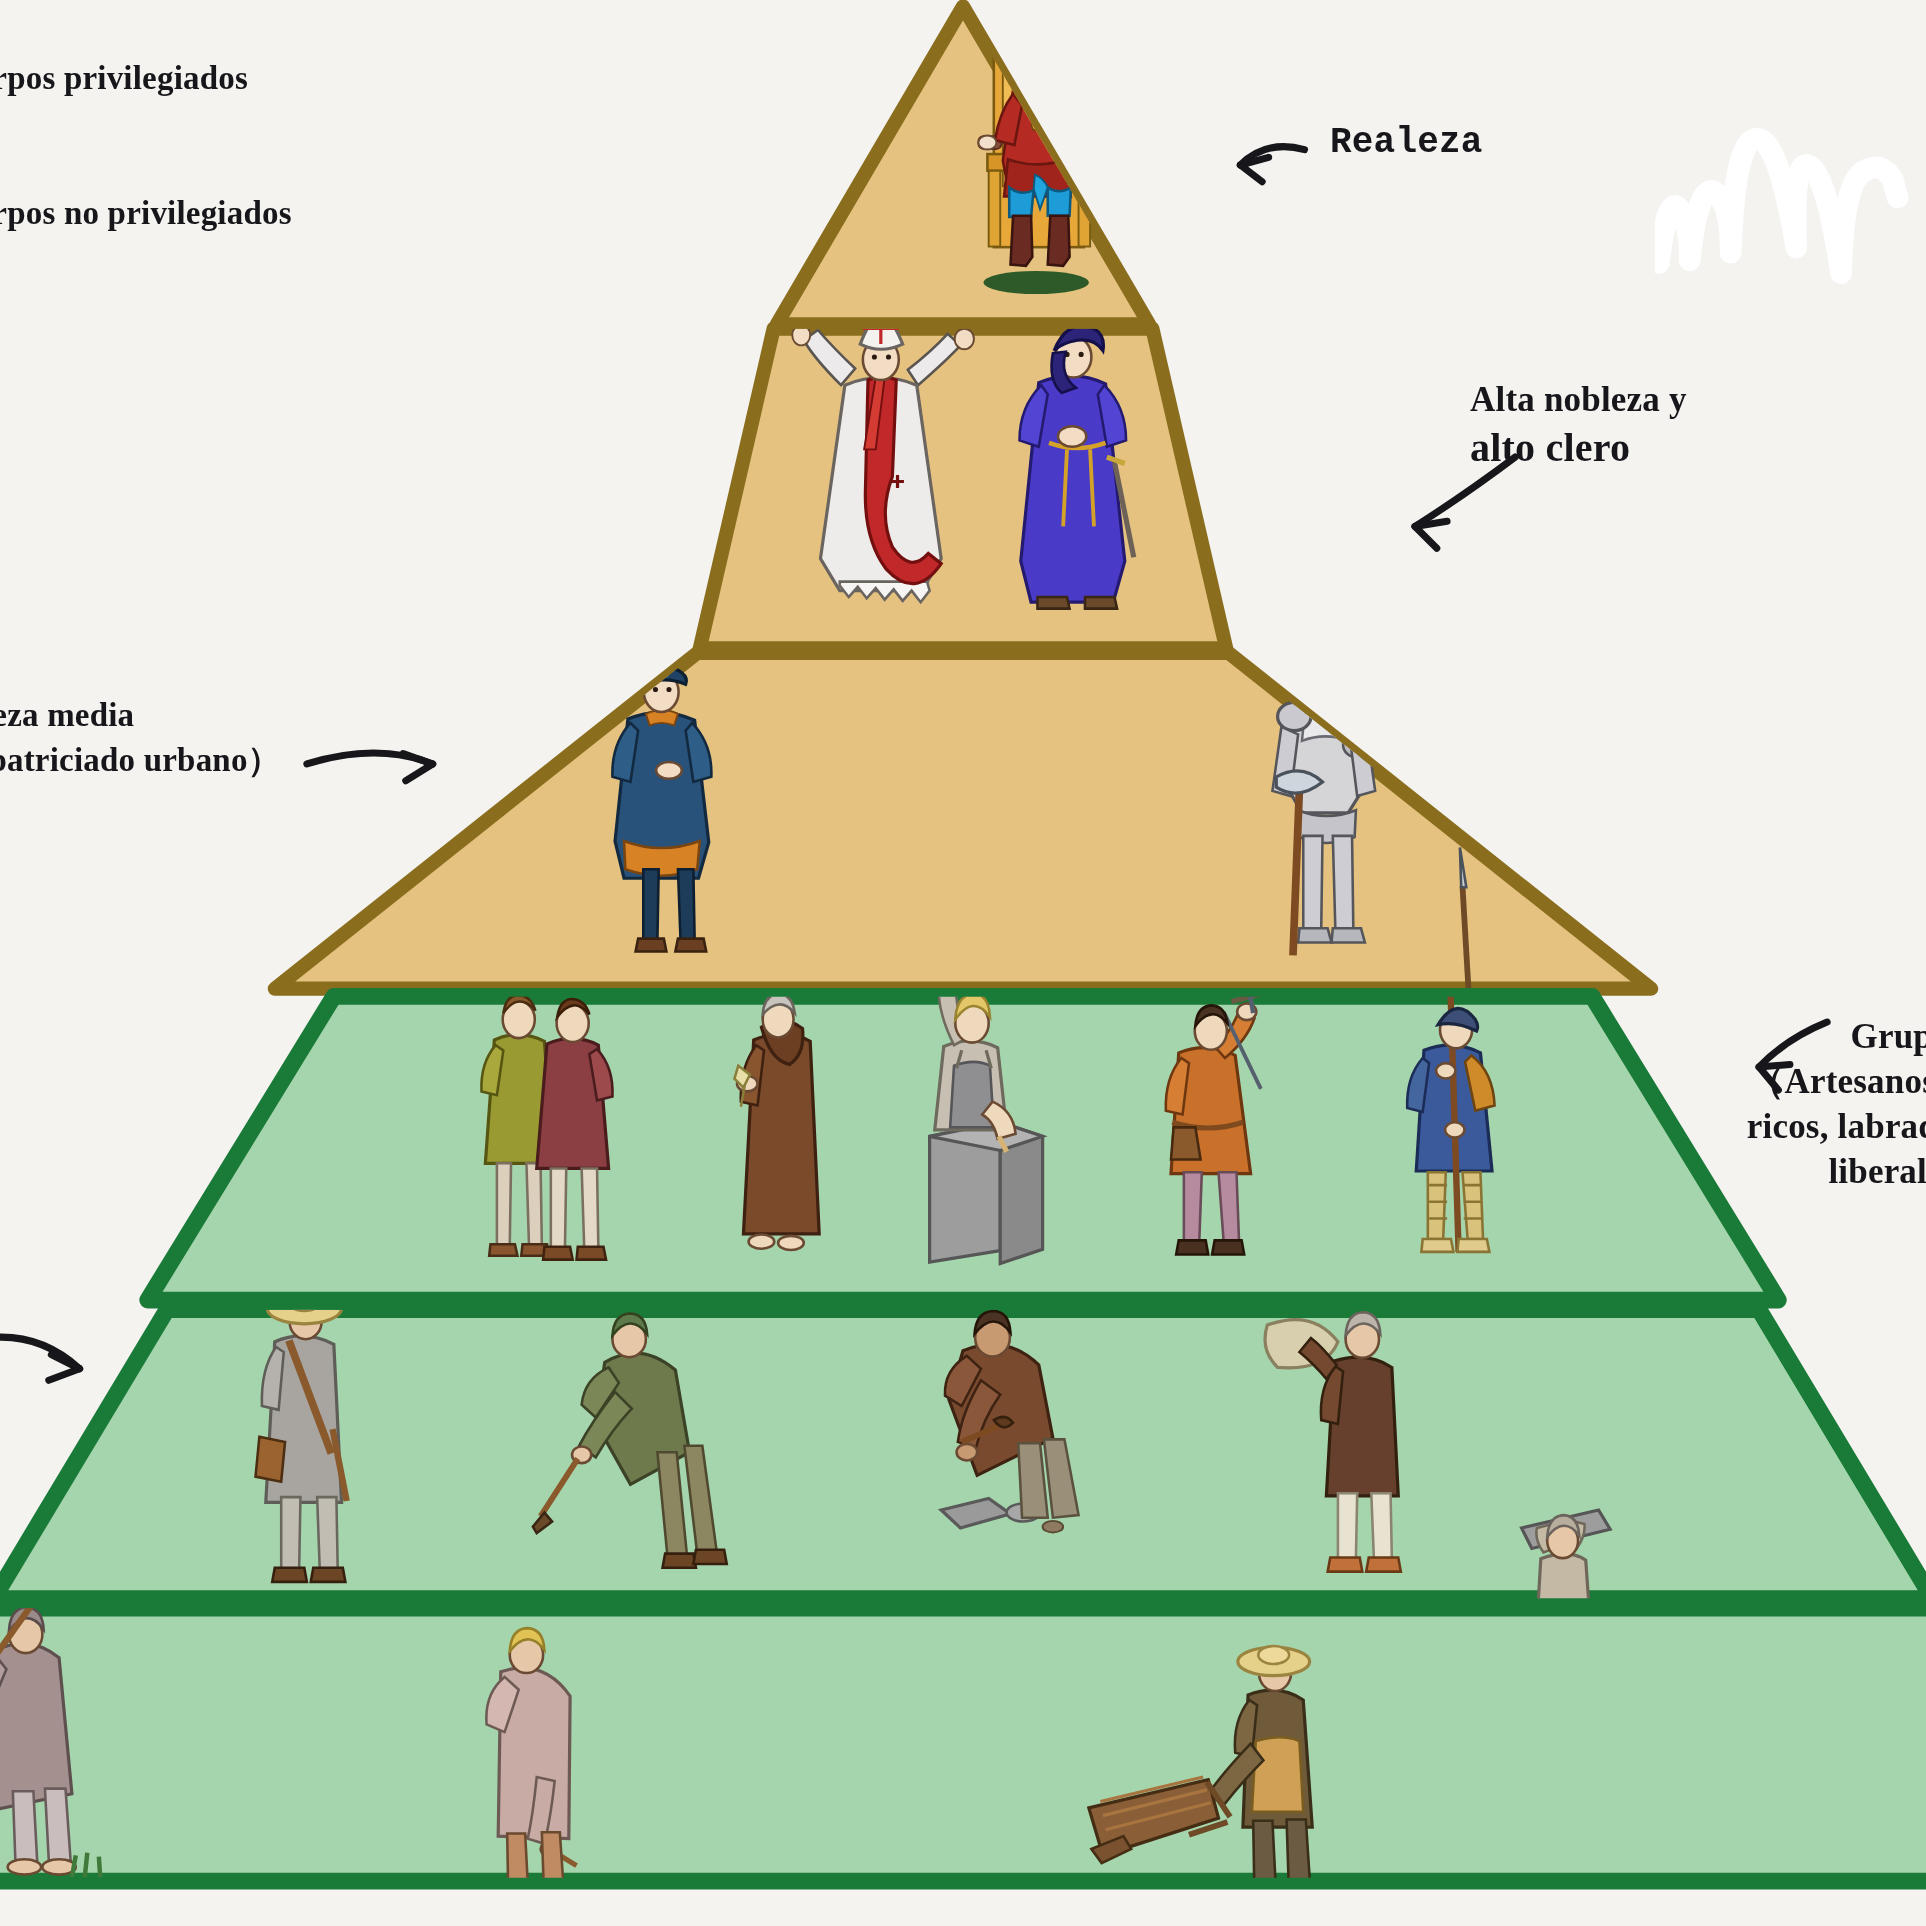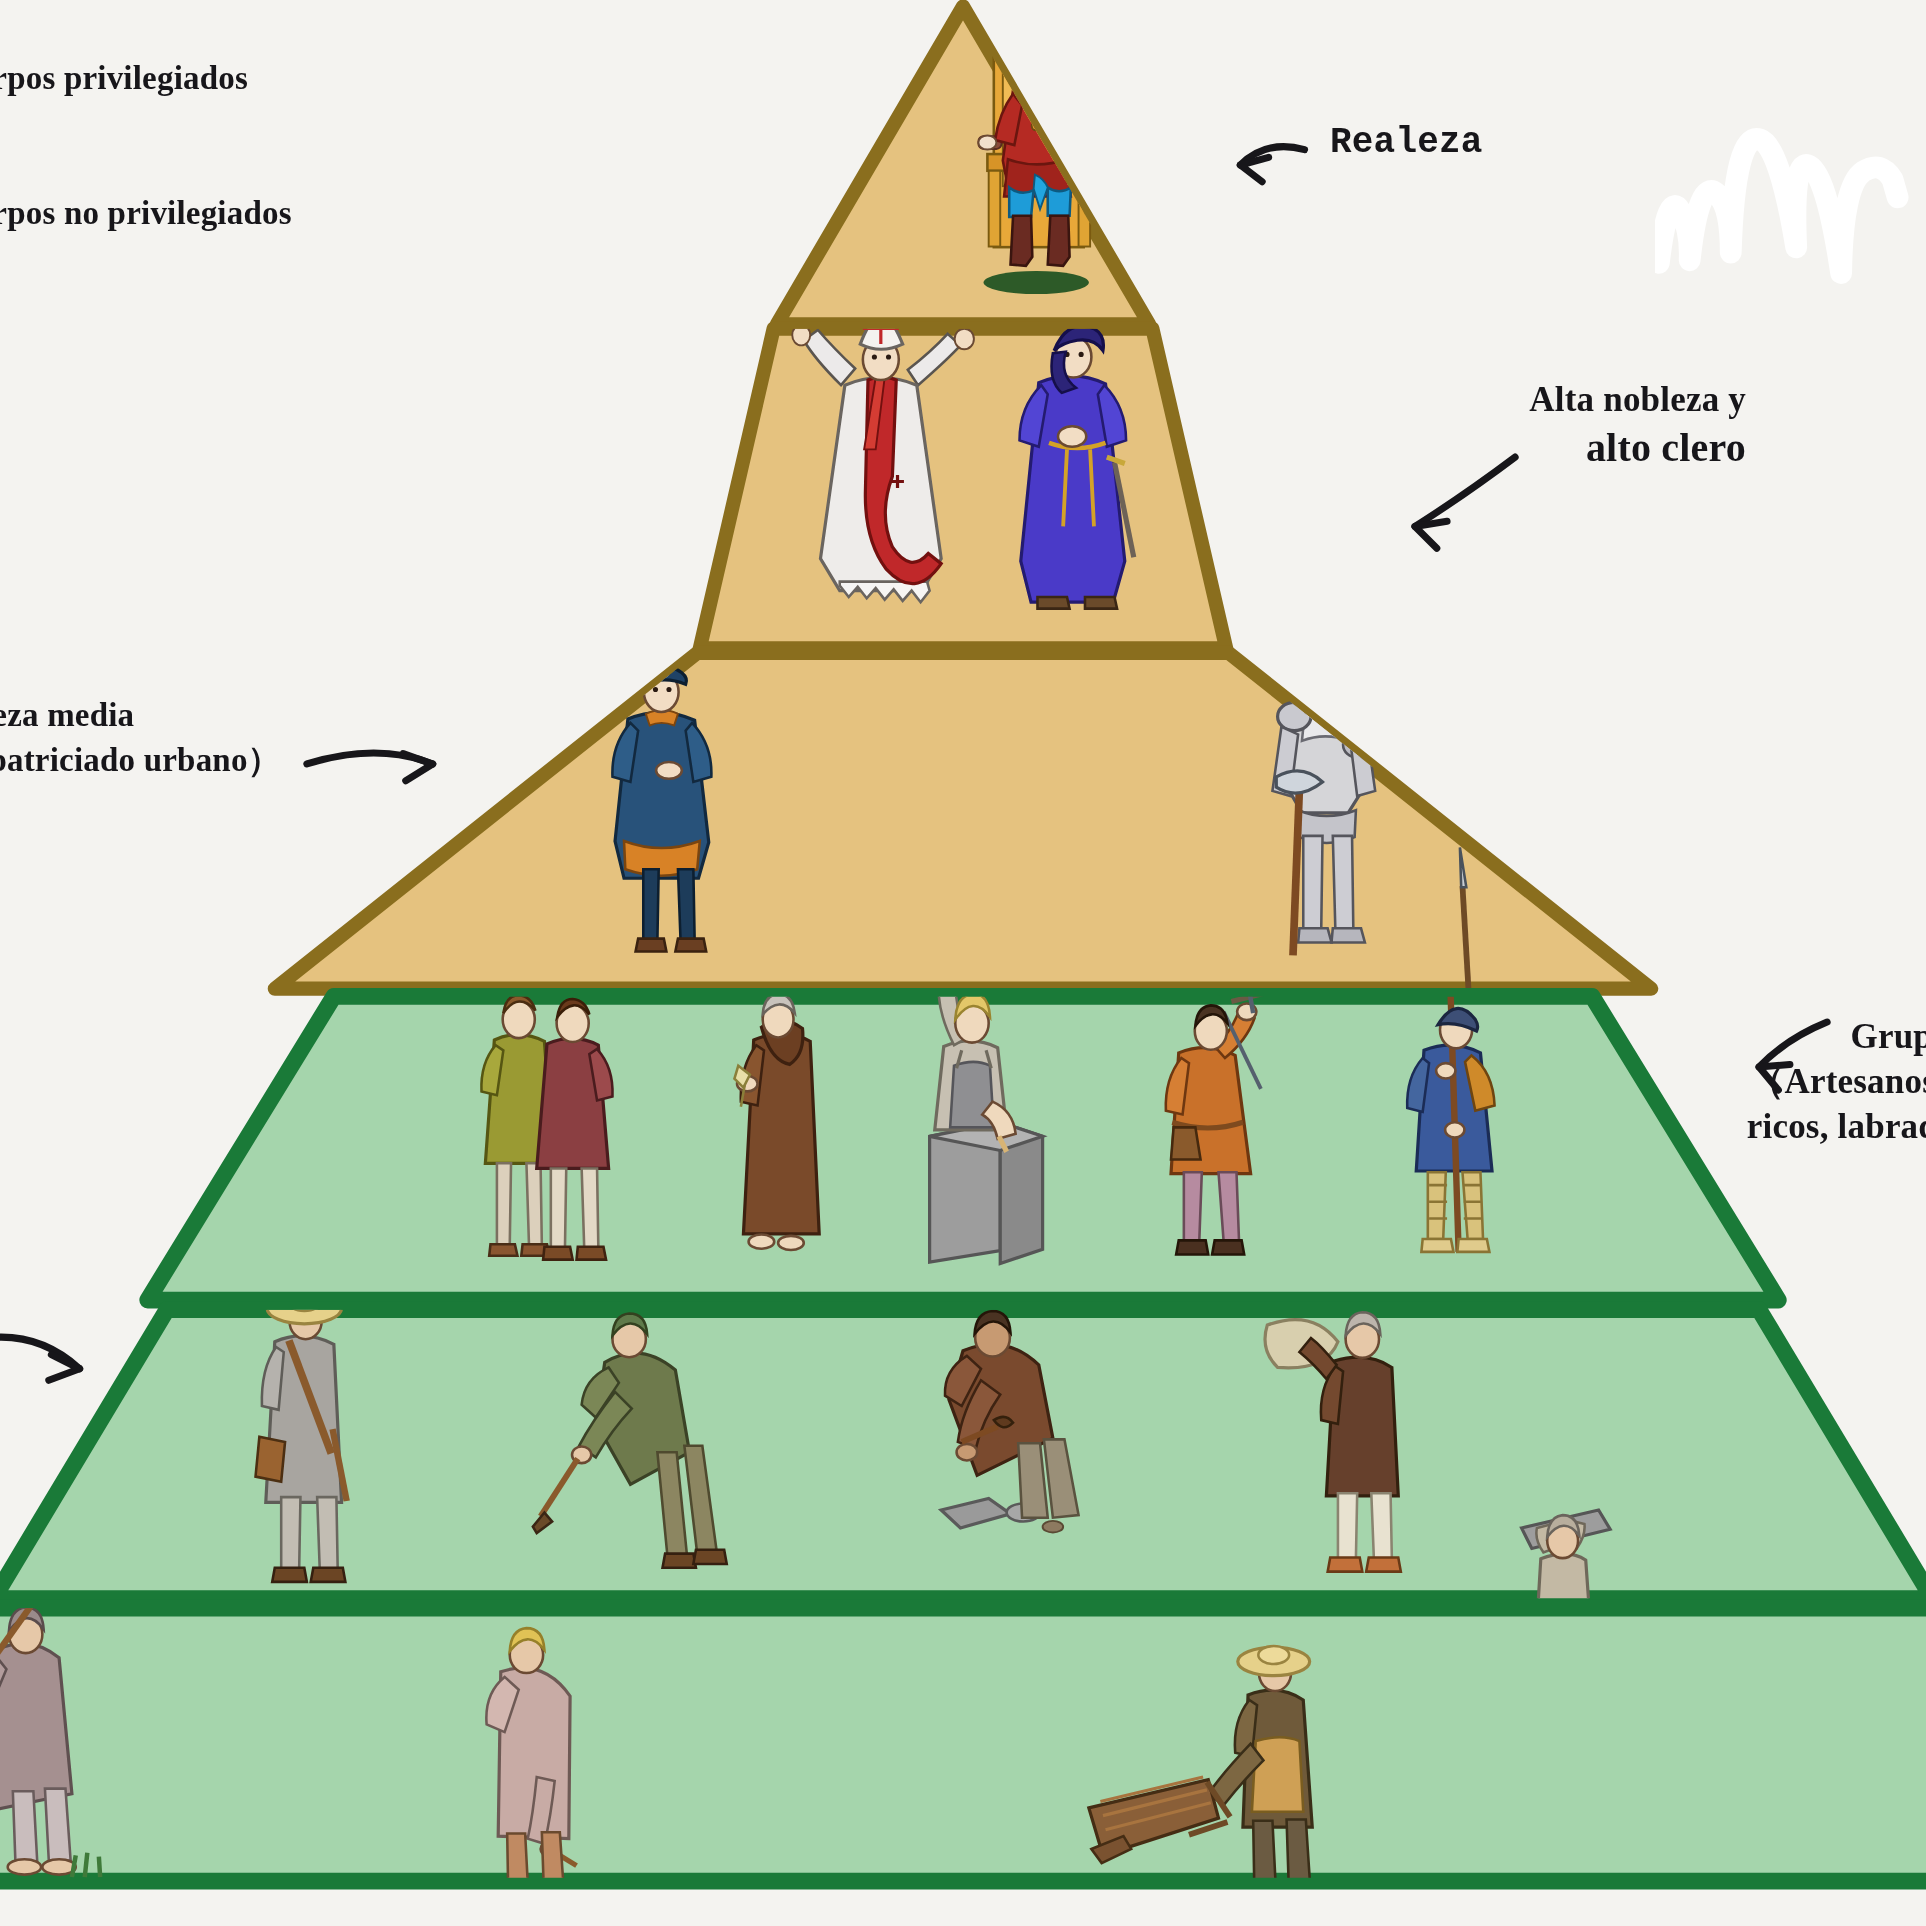--- a/index.html
+++ b/index.html
@@ -16,21 +16,21 @@
     position:absolute;
     color:#17161a;
     font-family:"Liberation Serif", serif;
     font-weight:700;
     letter-spacing:0.2px;
     line-height:1.22;
     white-space:pre;
   }
   .lbl-left{text-align:left;}
   .lbl-right{text-align:right;}
-  .lbl-center{text-align:right;}
+  .lbl-center{text-align:left;}
   svg{display:block;}
   .wm{position:absolute;}
 </style>
 </head>
 <body>
 
 <div id="stage">
 
   <svg class="layer" width="1926" height="1926" viewBox="0 0 3000 3000" xmlns="http://www.w3.org/2000/svg">
     <defs>
@@ -554,15 +554,16 @@
 
   <div class="lbl lbl-center" style="left:1470px;top:379px;width:276px;font-size:35px;">Alta nobleza y</div>
   <div class="lbl lbl-center" style="left:1470px;top:424px;width:276px;font-size:40px;">alto clero</div>
 
   <div class="lbl lbl-left" style="left:-7.7px;top:695px;font-size:33px;">eza media</div>
   <div class="lbl lbl-left" style="left:-11.6px;top:740px;font-size:33px;">patriciado urbano）</div>
 
   <div class="lbl lbl-right" style="left:1567px;top:1016px;width:366px;font-size:35px;">Grup</div>
   <div class="lbl lbl-right" style="left:1567px;top:1061px;width:369px;font-size:35px;">（Artesanos</div>
   <div class="lbl lbl-right" style="left:1567px;top:1106px;width:371px;font-size:35px;">ricos, labrad</div>
+  <div class="lbl lbl-right" style="left:1567px;top:1151px;width:360px;font-size:35px;">liberal</div>
 
 </div>
 
 
 </body></html>

